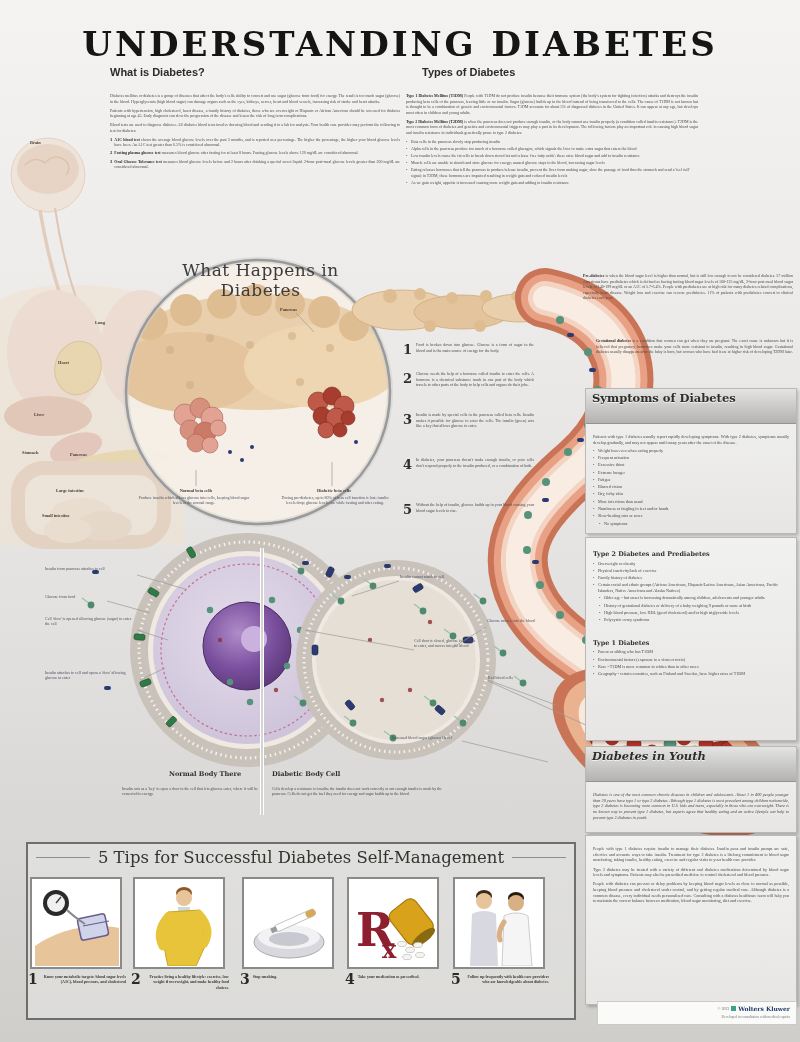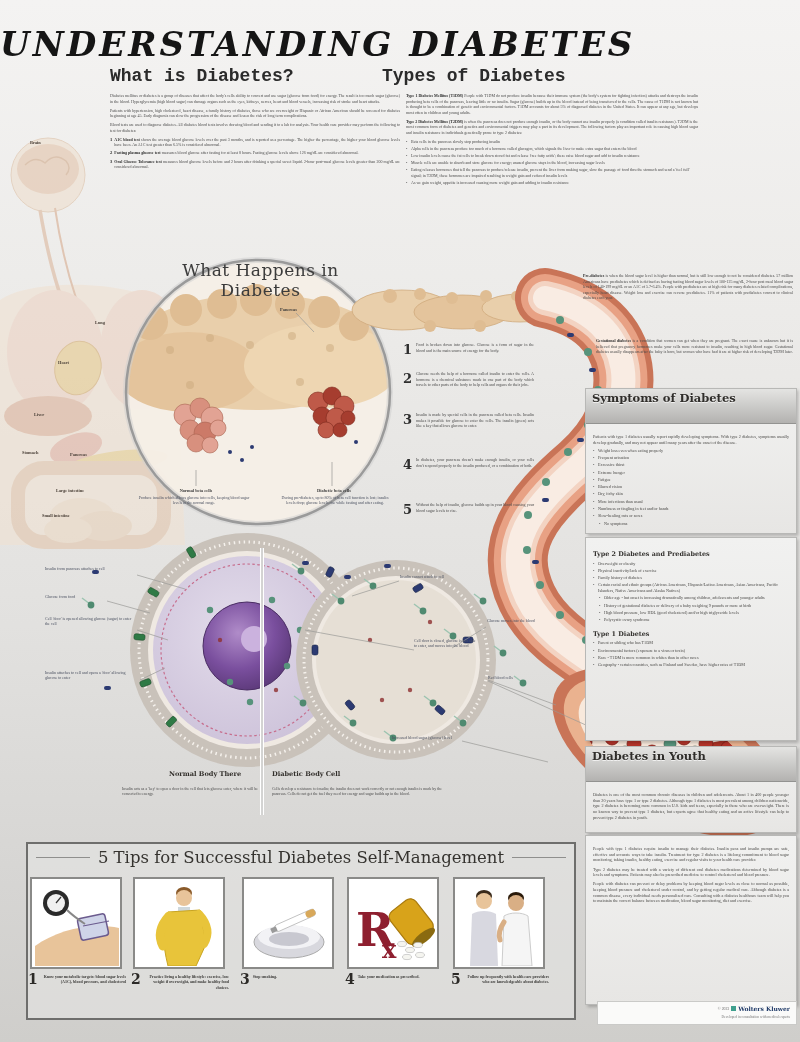--- a/index.html
+++ b/index.html
@@ -1,23 +1,23 @@
 <!DOCTYPE html>
 <html><head>
 <meta charset="utf-8">
 <style>
   html,body{margin:0;padding:0;}
   body{background:#c9c9c9;font-family:"Liberation Serif",serif;}
   .poster{position:relative;width:800px;height:1042px;overflow:hidden;
     background:linear-gradient(180deg,#f4f3f2 0%,#ecebe9 30%,#e2e1df 60%,#d6d5d3 85%,#cfcecb 100%);}
   .abs{position:absolute;}
   .art{position:absolute;left:0;top:0;width:800px;height:1042px;pointer-events:none;}
-  .title{left:0;top:24px;width:800px;font-family:"DejaVu Serif",serif;
-    font-weight:bold;font-size:34px;letter-spacing:3px;color:#151515;font-style:italic;}
-  .h2{font-family:Liberation Mono, monospace;font-size:18px;font-weight:600;color:#2b2b2b;}
+  .title{left:0;top:24px;width:800px;text-align:center;font-family:"DejaVu Serif",serif;
+    font-weight:bold;font-size:34px;letter-spacing:3px;color:#151515;}
+  .h2{font-family:Liberation Sans, sans-serif;font-size:11px;font-weight:600;color:#2b2b2b;}
   .body-txt{font-size:4px;line-height:1.38;color:#4a4a4a;text-align:justify;}
   .body-txt p{margin:0 0 3.5px 0;}
   .lead{font-weight:bold;color:#2e2e2e;}
   .numlist .row{display:flex;margin-bottom:2.5px;}
   .numlist .n{font-weight:bold;font-size:4.6px;margin-right:2px;color:#2e2e2e;}
   .bullet{position:relative;padding-left:5px;margin-bottom:1.6px;text-align:left;}
   .bullet::before{content:"\2022";position:absolute;left:0;top:0;color:#555;}
   .bullet.lvl2{margin-left:6px;}
   .tiny-label{font-size:4px;line-height:1.3;color:#4a5060;}
   .tiny-label-b{font-size:4.4px;font-weight:bold;color:#3a3a3a;line-height:1.2;}
@@ -388,21 +388,21 @@
         <span class="n">2</span>
         <span><span class="lead">Fasting plasma glucose test</span> <span>measures blood glucose after fasting for at least 8 hours. Fasting glucose levels above 126 mg/dL are considered abnormal.</span></span>
       </div>
       <div class="row">
         <span class="n">3</span>
         <span><span class="lead">Oral Glucose Tolerance test</span> <span>measures blood glucose levels before and 2 hours after drinking a special sweet liquid. 2-hour post-meal glucose levels greater than 200 mg/dL are considered abnormal.</span></span>
       </div>
     </div>
   </div>
 
-  <div class="abs h2" style="left:382px;top:66px;text-align:right;">Types of Diabetes</div>
+  <div class="abs h2" style="left:422px;top:66px;text-align:right;">Types of Diabetes</div>
   <div class="abs body-txt" style="left:406px;top:93px;width:292px;">
     <p><span class="lead">Type 1 Diabetes Mellitus (T1DM)</span> <span>People with T1DM do not produce insulin because their immune system (the body's system for fighting infection) attacks and destroys the insulin producing beta cells of the pancreas, leaving little or no insulin. Sugar (glucose) builds up in the blood instead of being transferred to the cells. The cause of T1DM is not known but is thought to be a combination of genetic and environmental factors. T1DM accounts for about 5% of diagnosed diabetes in the United States. It can appear at any age, but develops most often in children and young adults.</span></p>
     <p><span class="lead">Type 2 Diabetes Mellitus (T2DM)</span> <span>is when the pancreas does not produce enough insulin, or the body cannot use insulin properly (a condition called insulin resistance). T2DM is the most common form of diabetes and genetics and environmental triggers may play a part in its development. The following factors play an important role in causing high blood sugar and insulin resistance in individuals genetically prone to type 2 diabetes:</span></p>
     <div>
       <div class="bullet">Beta cells in the pancreas slowly stop producing insulin</div>
       <div class="bullet">Alpha cells in the pancreas produce too much of a hormone called glucagon, which signals the liver to make extra sugar that enters the blood</div>
       <div class="bullet">Low insulin levels cause the fat cells to break down stored fat and release 'free fatty acids'; these raise blood sugar and add to insulin resistance</div>
       <div class="bullet">Muscle cells are unable to absorb and store glucose for energy; unused glucose stays in the blood, increasing sugar levels</div>
       <div class="bullet">Eating releases hormones that tell the pancreas to produce/release insulin, prevent the liver from making sugar, slow the passage of food thru the stomach and send a 'feel full' signal; in T2DM, these hormones are impaired resulting in weight gain and reduced insulin levels</div>
       <div class="bullet">As we gain weight, appetite is increased causing more weight gain and adding to insulin resistance</div>
@@ -492,29 +492,29 @@
     <div class="sidebody">
       <div class="subhead">Type 2 Diabetes and Prediabetes</div>
       <div class="bullet">Overweight or obesity</div>
       <div class="bullet">Physical inactivity/lack of exercise</div>
       <div class="bullet">Family history of diabetes</div>
       <div class="bullet">Certain racial and ethnic groups (African Americans, Hispanic/Latino Americans, Asian Americans, Pacific Islanders, Native Americans and Alaska Natives)</div>
       <div class="bullet lvl2">Older age - but onset is increasing dramatically among children, adolescents and younger adults</div>
       <div class="bullet lvl2">History of gestational diabetes or delivery of a baby weighing 9 pounds or more at birth</div>
       <div class="bullet lvl2">High blood pressure, low HDL (good cholesterol) and/or high triglyceride levels</div>
       <div class="bullet lvl2">Polycystic ovary syndrome</div>
-      <div class="subhead" style="margin-top:7px;">Type 1 Diabetes</div>
+      <div class="subhead" style="margin-top:16px;">Type 1 Diabetes</div>
       <div class="bullet">Parent or sibling who has T1DM</div>
       <div class="bullet">Environmental factors (exposure to a virus or toxin)</div>
       <div class="bullet">Race - T1DM is more common in whites than in other races</div>
       <div class="bullet">Geography - certain countries, such as Finland and Sweden, have higher rates of T1DM</div>
     </div>
   </div>
 
-  <div class="sidebox" style="top:746px;height:85px;">
+  <div class="sidebox" style="top:746px;height:85px;font-style:italic;">
     <div class="sidehead">Diabetes in Youth</div>
     <div class="sidebody" style="text-align:justify;">Diabetes is one of the most common chronic diseases in children and adolescents. About 1 in 400 people younger than 20 years have type 1 or type 2 diabetes. Although type 1 diabetes is most prevalent among children nationwide, type 2 diabetes is becoming more common in U.S. kids and teens, especially in those who are overweight. There is no known way to prevent type 1 diabetes, but experts agree that healthy eating and an active lifestyle can help to prevent type 2 diabetes in youth.</div>
   </div>
 
   <div class="sidebox" style="top:835px;height:168px;">
     <div class="sidebody" style="text-align:justify;">
       <div style="margin-bottom:3.5px;">People with type 1 diabetes require insulin to manage their diabetes. Insulin pens and insulin pumps are safe, effective and accurate ways to take insulin. Treatment for type 2 diabetes is a lifelong commitment to blood sugar monitoring, taking insulin, healthy eating, exercise and regular visits to your health care provider.</div>
       <div style="margin-bottom:3.5px;">Type 2 diabetes may be treated with a variety of different oral diabetes medications determined by blood sugar levels and symptoms. Patients may also be prescribed medicine to control cholesterol and blood pressure.</div>
       <div>People with diabetes can prevent or delay problems by keeping blood sugar levels as close to normal as possible, keeping blood pressure and cholesterol under control, and by getting regular medical care. Although diabetes is a common disease, every individual needs personalized care. Consulting with a diabetes healthcare team will help you to maintain the correct balance between medication, blood sugar monitoring, diet and exercise.</div>
     </div>

